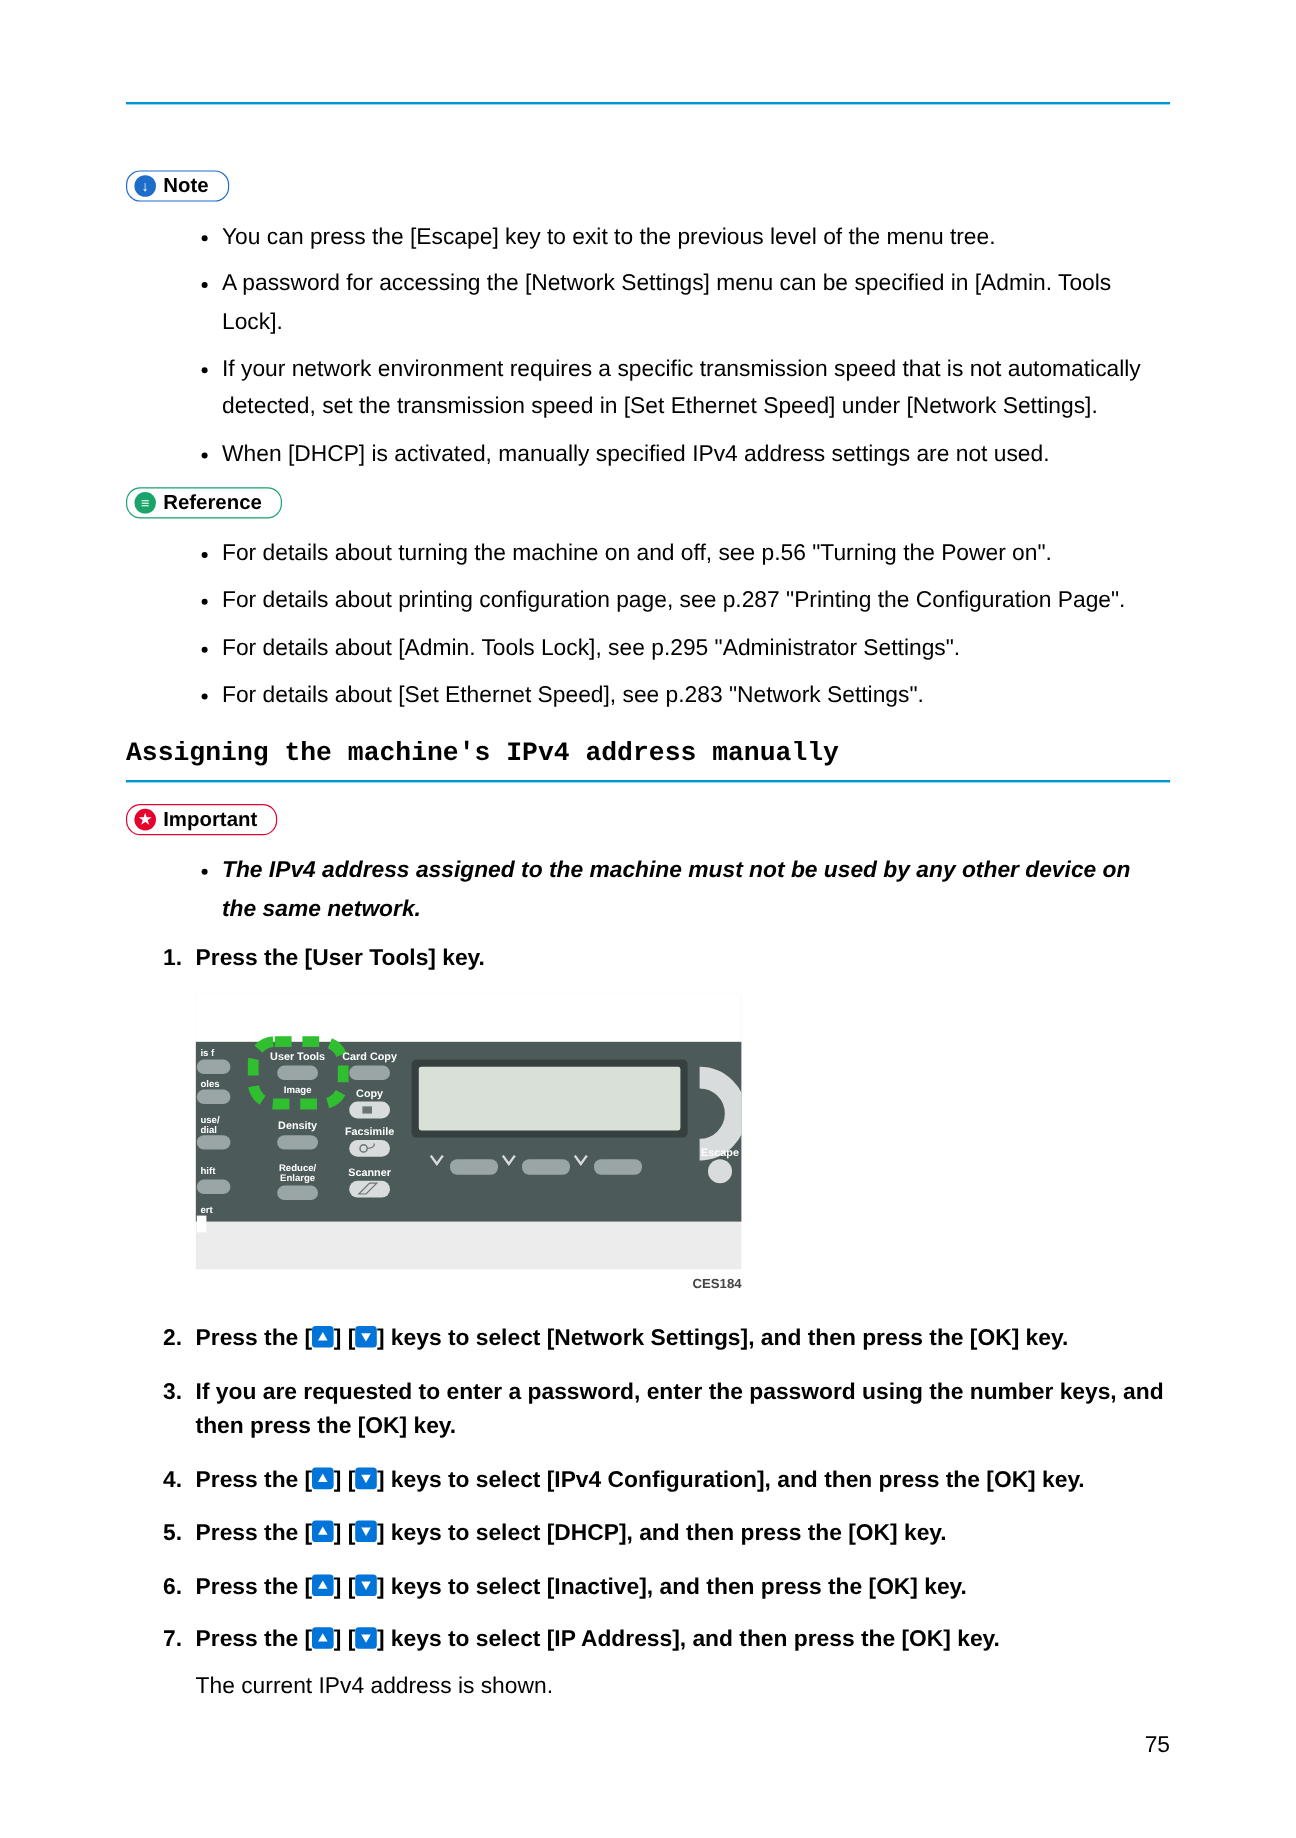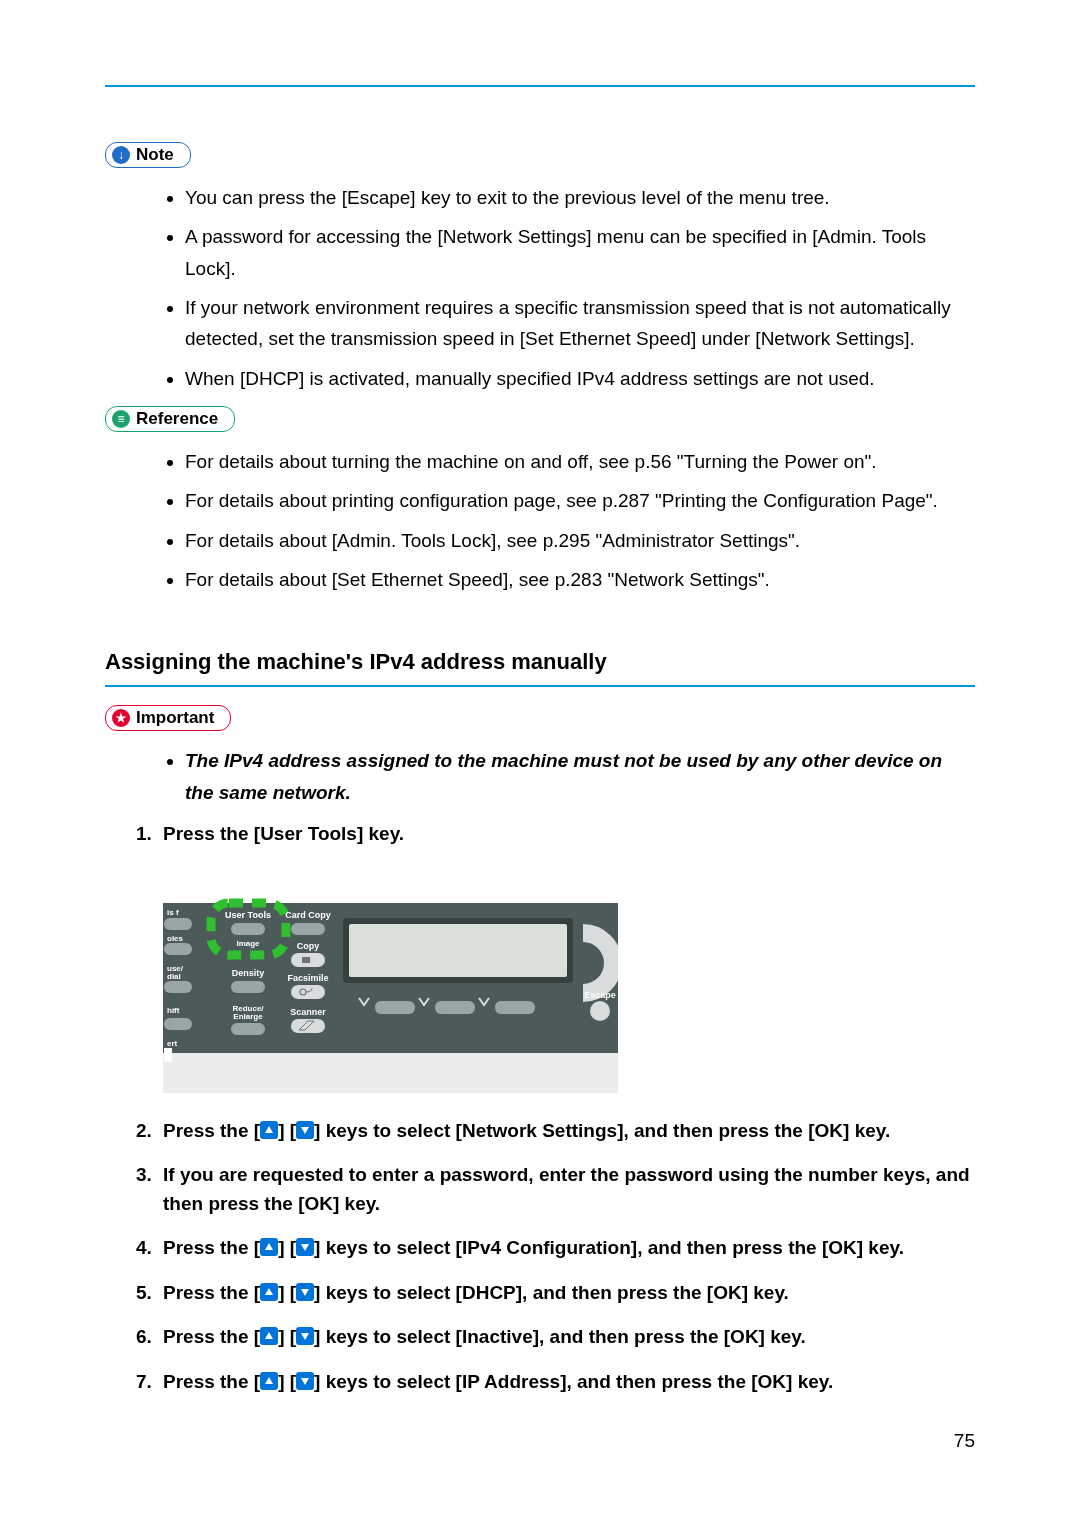--- a/index.html
+++ b/index.html
@@ -96,22 +96,23 @@
     padding-left: 6px;
   }
   ol.steps > li .sub {
     font-weight: normal;
     margin-top: 10px;
     font-size: 19px;
   }
   h2.section {
     font-size: 22px;
     font-weight: bold;
-    margin-top: 54px;
+    margin-top: 20px;
     margin-bottom: 10px;
+    font-family: Liberation Mono, monospace;
   }
   .section-rule {
     border: none;
     border-top: 2px solid #0096d6;
     margin-bottom: 18px;
   }
   .panel-fig {
     margin: 14px 0 24px 0;
   }
   .panel-svg {
@@ -145,21 +146,21 @@
     top: 5px;
   }
   .arrow-key.down::after {
     border-left: 4px solid transparent;
     border-right: 4px solid transparent;
     border-top: 7px solid #fff;
     top: 6px;
   }
   .page-num {
     position: absolute;
-    bottom: 80px;
+    bottom: 66px;
     right: 105px;
     font-size: 19px;
   }
 </style>
 </head>
 <body>
 
 <div class="page">
   <hr class="header-rule">
 
@@ -257,20 +258,21 @@
           <path d="M196 135 l5 7 l5 -7" fill="none" stroke="#d8dcdc" stroke-width="2"></path>
           <rect x="212" y="138" width="40" height="13" rx="6" fill="#9aa6a6"></rect>
           <path d="M256 135 l5 7 l5 -7" fill="none" stroke="#d8dcdc" stroke-width="2"></path>
           <rect x="272" y="138" width="40" height="13" rx="6" fill="#9aa6a6"></rect>
           <path d="M316 135 l5 7 l5 -7" fill="none" stroke="#d8dcdc" stroke-width="2"></path>
           <rect x="332" y="138" width="40" height="13" rx="6" fill="#9aa6a6"></rect>
 
           <text x="437" y="135" font-size="9" fill="#fff" text-anchor="middle">Escape</text>
           <circle cx="437" cy="148" r="10" fill="#d8dcdc"></circle>
         </svg>
+        <div class="fig-id">CES184</div>
       </div>
     </li>
 
     <li>
       <span>Press the [</span><span class="arrow-key up"></span><span>] [</span><span class="arrow-key down"></span><span>] keys to select [Network Settings], and then press the [OK] key.</span>
     </li>
 
     <li>
       <span>If you are requested to enter a password, enter the password using the number keys, and then press the [OK] key.</span>
     </li>
@@ -282,17 +284,18 @@
     <li>
       <span>Press the [</span><span class="arrow-key up"></span><span>] [</span><span class="arrow-key down"></span><span>] keys to select [DHCP], and then press the [OK] key.</span>
     </li>
 
     <li>
       <span>Press the [</span><span class="arrow-key up"></span><span>] [</span><span class="arrow-key down"></span><span>] keys to select [Inactive], and then press the [OK] key.</span>
     </li>
 
     <li>
       <span>Press the [</span><span class="arrow-key up"></span><span>] [</span><span class="arrow-key down"></span><span>] keys to select [IP Address], and then press the [OK] key.</span>
+      <div class="sub">The current IPv4 address is shown.</div>
     </li>
   </ol>
 </div>
 
 <div class="page-num">75</div>
 
 </body></html>

